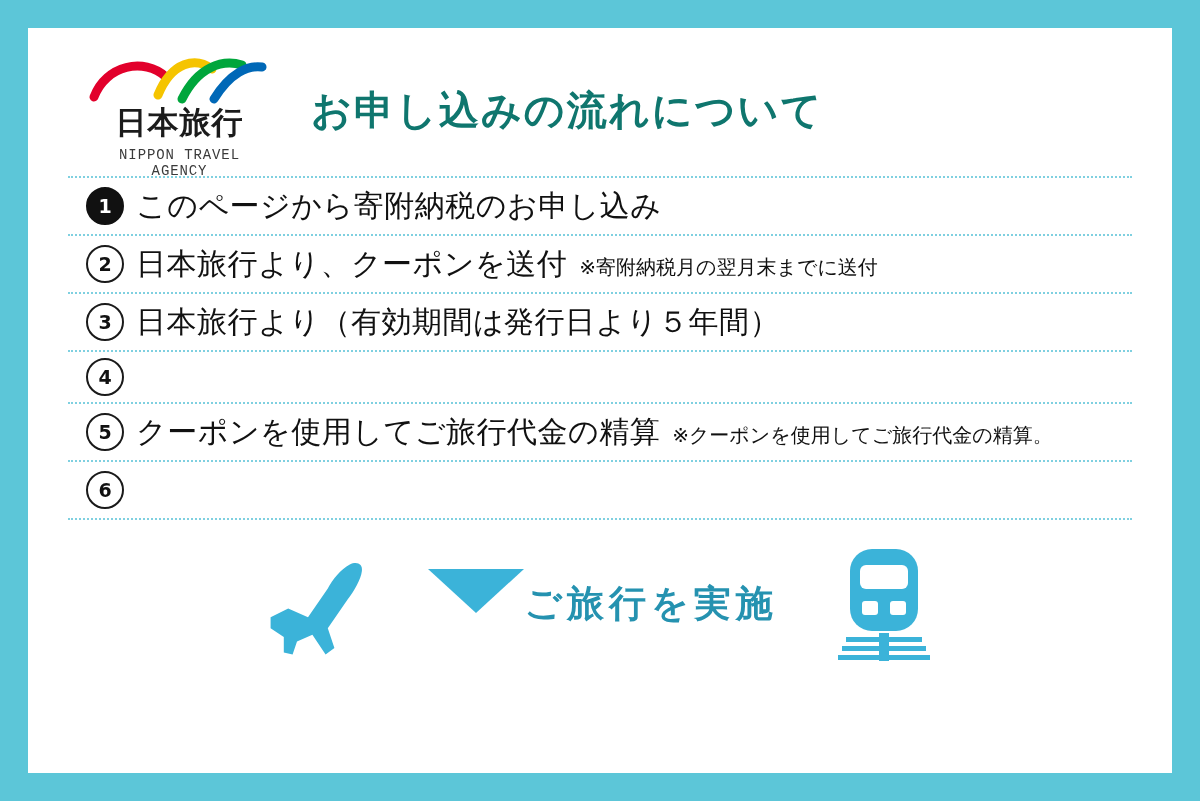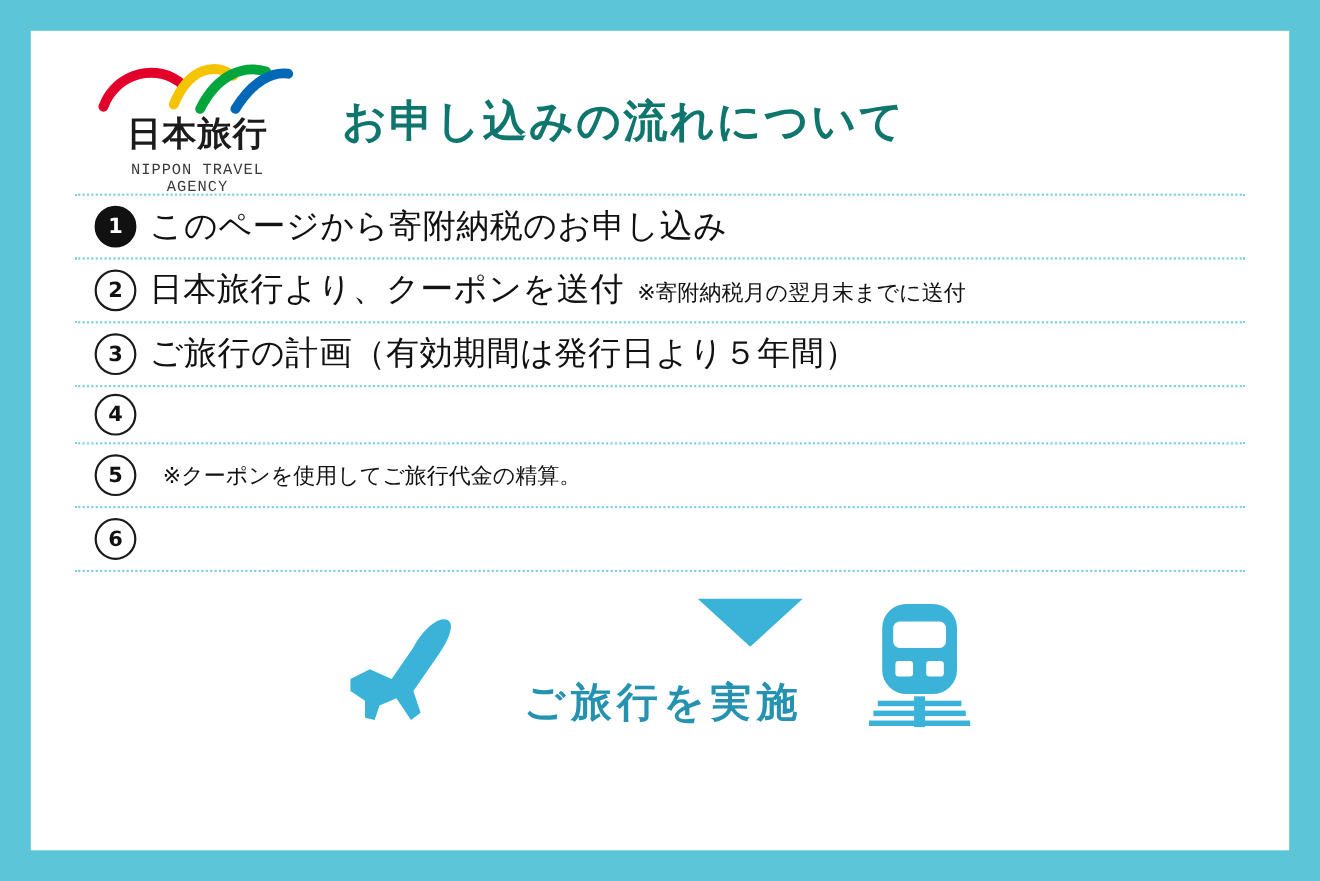--- a/index.html
+++ b/index.html
@@ -176,22 +176,21 @@
     white-space: nowrap;
   }
   .arrow-wrap {
     display: flex;
     flex-direction: column;
     align-items: center;
     margin-bottom: 26px;
   }
   .mid-group {
     display: flex;
-    flex-direction: column;
-    align-items: flex-end;
+    align-items: center;
   }
 </style>
 </head>
 <body>
 
 <div class="page">
   <div class="inner">
 
     <div class="header">
       <div class="logo">
@@ -223,33 +222,34 @@
         <div class="step-body">
           <span class="step-main">日本旅行より、クーポンを送付</span>
           <span class="step-note">※寄附納税月の翌月末までに送付</span>
         </div>
       </div>
 
       <div class="divider"></div>
       <div class="step">
         <div class="num">3</div>
         <div class="step-body">
-          <span class="step-main">ご旅行の計画（有効期間は発行日より５年間）</span>
+          <span class="step-main">日本旅行より（有効期間は発行日より５年間）</span>
         </div>
       </div>
 
       <div class="divider"></div>
       <div class="step tall">
         <div class="num">4</div>
       </div>
 
       <div class="divider"></div>
       <div class="step">
         <div class="num">5</div>
         <div class="step-body">
+          <span class="step-main">クーポンを使用してご旅行代金の精算</span>
           <span class="step-note">※クーポンを使用してご旅行代金の精算。</span>
         </div>
       </div>
 
       <div class="divider"></div>
       <div class="step">
         <div class="num">6</div>
       </div>
 
       <div class="divider"></div>

